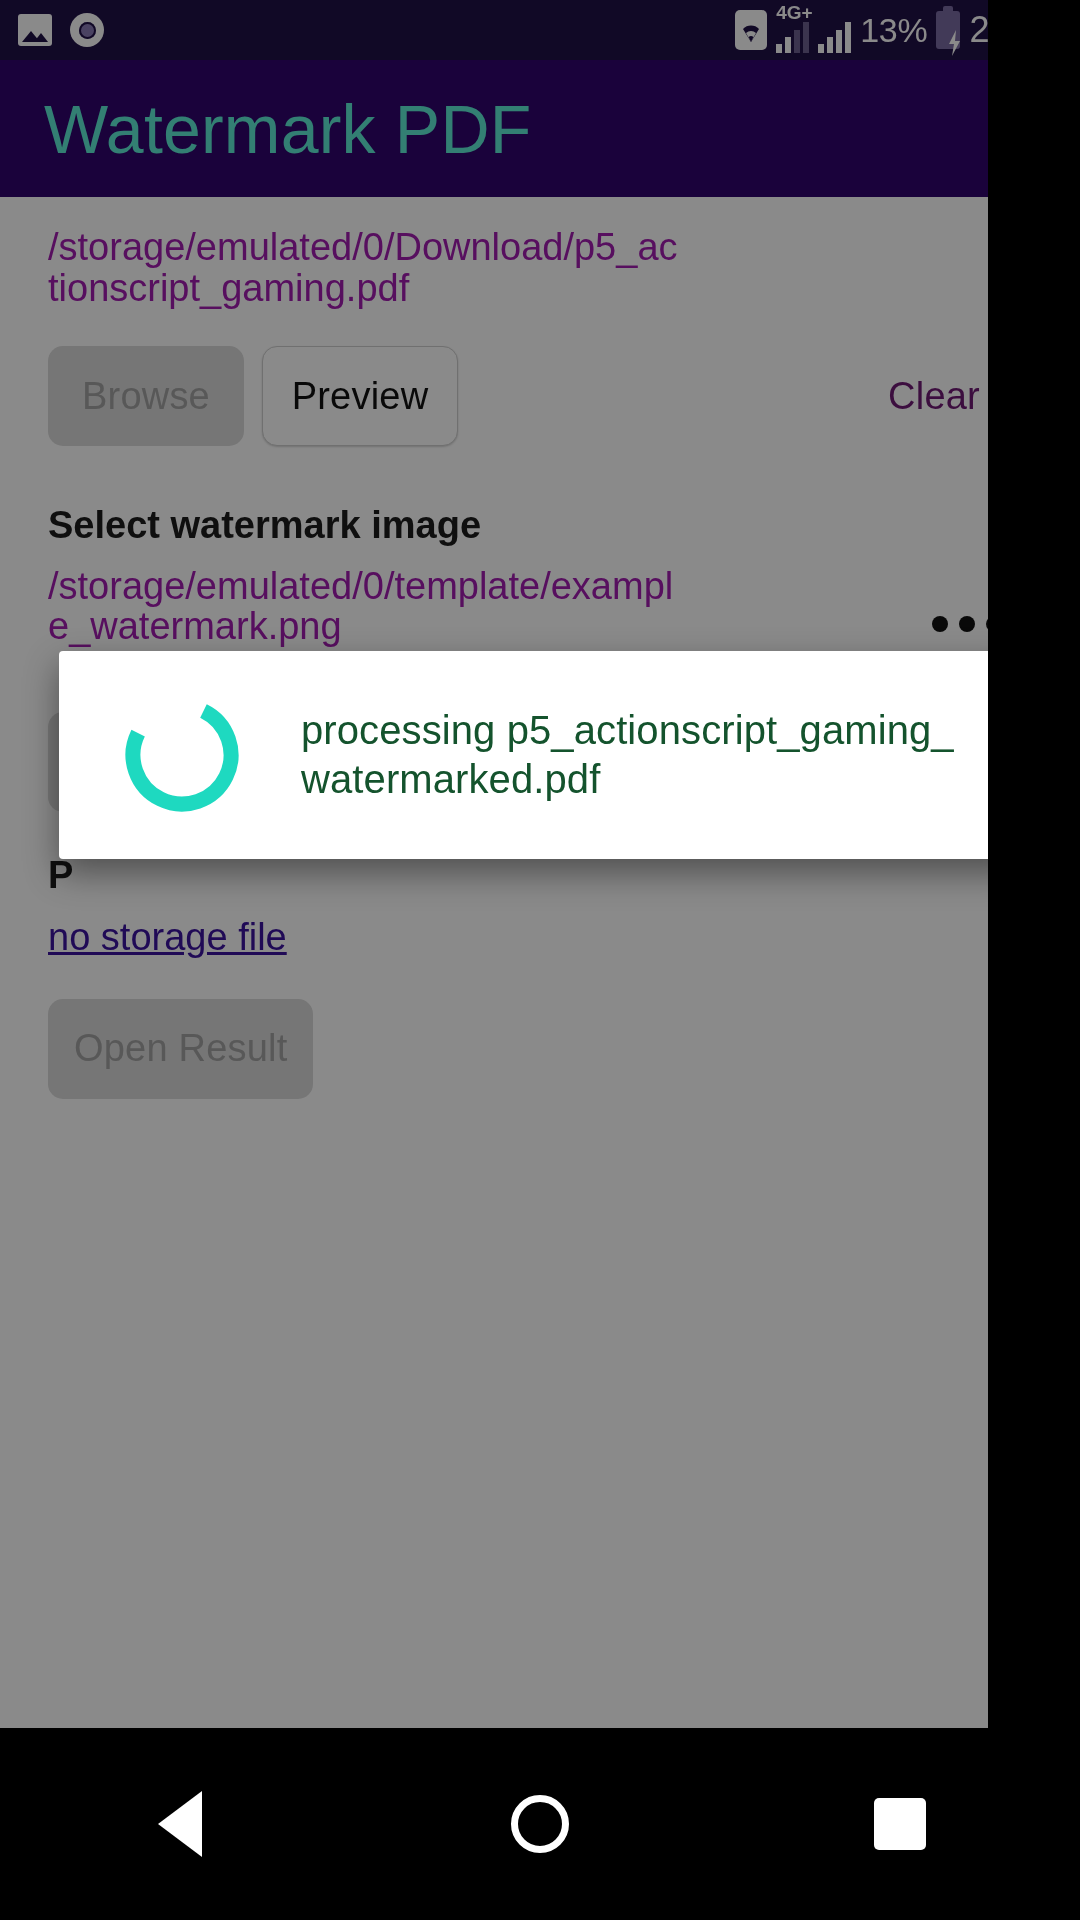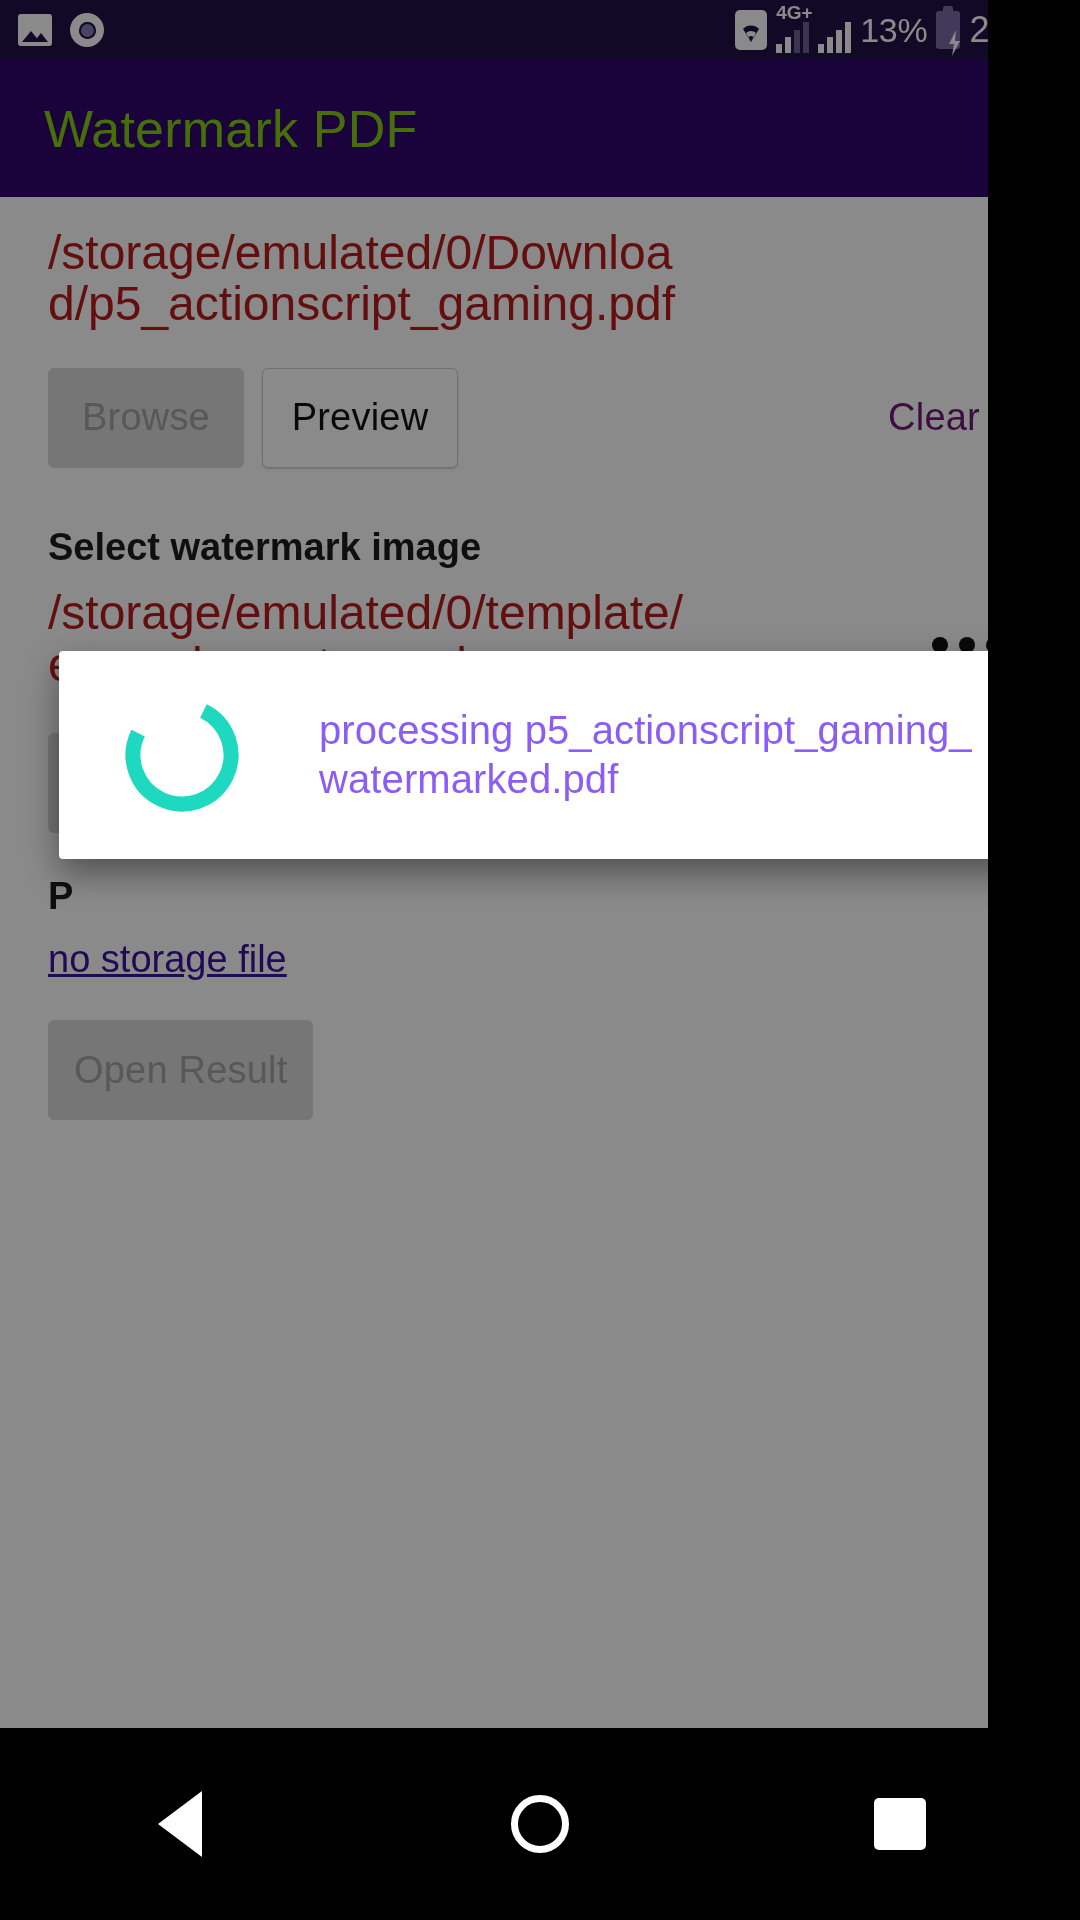--- a/index.html
+++ b/index.html
@@ -155,22 +155,22 @@
     left: 0; top: 60px;
     width: 1080px;
     height: 137px;
     background: #30046e;
     display: flex;
     align-items: center;
     box-sizing: border-box;
     padding: 0 30px 0 44px;
   }
   #app-title {
-    color: #84cc16;
-    font-size: 52px;
+    color: #5eead4;
+    font-size: 68px;
     font-weight: 400;
     letter-spacing: 0.2px;
     line-height: 1;
   }
   #overflow-menu {
     margin-left: auto;
     width: 60px; height: 92px;
     display: flex;
     flex-direction: column;
     align-items: center;
@@ -196,41 +196,41 @@
   }
 
   .section-label {
     font-size: 38px;
     font-weight: 700;
     color: #1c1c1c;
     line-height: 1.25;
     margin: 0 0 16px 0;
   }
   .path-text {
-    font-size: 48px;
-    color: #b91c1c;
+    font-size: 38px;
+    color: #a21caf;
     line-height: 1.07;
     word-break: break-all;
     margin: 0;
     max-width: 640px;
   }
 
   .btn-row {
     display: flex;
     align-items: flex-start;
     margin-top: 38px;
     height: 100px;
   }
 
   .btn {
     box-sizing: border-box;
     height: 100px;
     min-width: 196px;
     border: none;
-    border-radius: 6px;
+    border-radius: 15px;
     font-size: 38px;
     font-family: "Liberation Sans", sans-serif;
     display: flex;
     align-items: center;
     justify-content: center;
     padding: 0 26px;
     letter-spacing: 0.2px;
   }
   .btn-raised-disabled {
     background: #dadada;
@@ -309,23 +309,23 @@
     align-items: center;
     box-sizing: border-box;
     padding: 0 40px 0 62px;
   }
   #spinner {
     width: 122px; height: 122px;
     flex: 0 0 122px;
   }
   #spinner svg { display: block; }
   #dialog-message {
-    margin-left: 76px;
+    margin-left: 58px;
     font-size: 40px;
-    color: #8b5cf6;
+    color: #14532d;
     line-height: 1.22;
     letter-spacing: 0.1px;
     word-break: break-all;
   }
 
   
   #nav-bar {
     position: absolute;
     left: 0; bottom: 0;
     width: 1080px;

